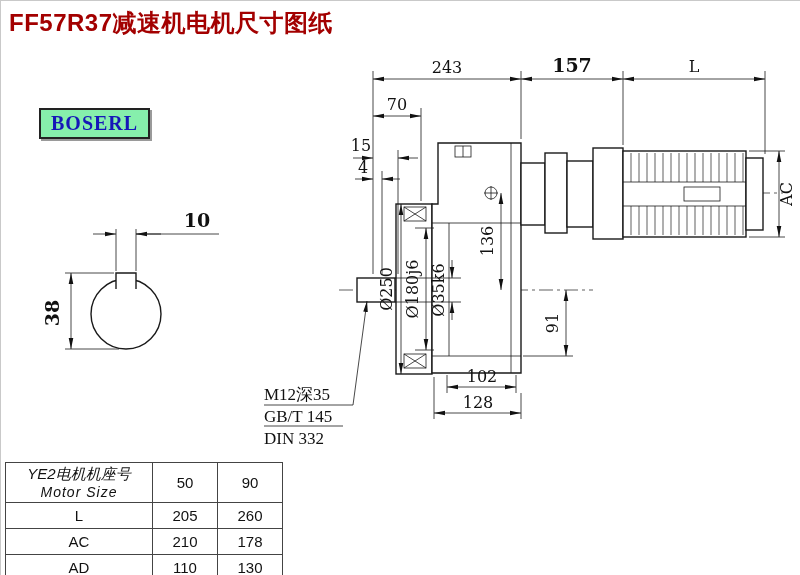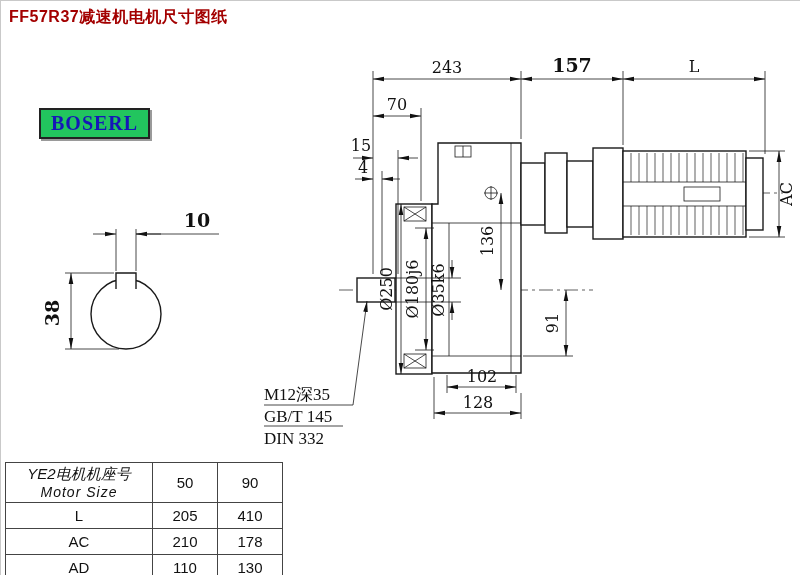--- a/index.html
+++ b/index.html
@@ -1,21 +1,21 @@
 <!DOCTYPE html>
 <html><head>
 <meta charset="utf-8">
 <style>
   html,body{margin:0;padding:0;background:#fff;}
   #page{position:relative;width:800px;height:575px;background:#fff;border:1px solid #c9c9c9;
         font-family:"Liberation Sans", sans-serif;overflow:hidden;}
-  #title{position:absolute;left:8px;top:6px;font-size:16px;font-weight:bold;color:#a30000;
+  #title{position:absolute;left:8px;top:6px;font-size:24px;font-weight:bold;color:#a30000;
          font-family:"Liberation Sans", sans-serif;letter-spacing:0.5px;}
   #logo{position:absolute;left:38px;top:107px;padding:2px 10px;border:2px solid #222;
-        box-shadow:2px 2px 0 #9a9a9a;background:#22c55e;color:#1616b8;font-weight:bold;
+        box-shadow:2px 2px 0 #9a9a9a;background:#86efac;color:#1616b8;font-weight:bold;
         font-size:20px;font-family:"Liberation Serif", serif;letter-spacing:1px;}
   svg{position:absolute;left:0;top:0;}
   .olf{stroke:#1a1a1a;stroke-width:1.4;fill:#fff;}
   .thin{stroke:#1a1a1a;stroke-width:0.8;fill:none;}
   .fin{stroke:#1a1a1a;stroke-width:0.7;fill:none;}
   .cl{stroke:#1a1a1a;stroke-width:0.7;fill:none;stroke-dasharray:14 4 3 4;}
   .dim{stroke:#1a1a1a;stroke-width:0.8;fill:none;}
   text.d{font-family:"DejaVu Serif", serif;font-size:16px;fill:#111;}
   text.bold{font-weight:bold;font-size:19px;}
   text.note{font-family:"Liberation Serif", serif;font-size:17px;fill:#111;}
@@ -187,21 +187,21 @@
       <th>
         <div>YE2电机机座号</div>
         <div class="en">Motor Size</div>
       </th>
       <td>50</td>
       <td>90</td>
     </tr>
     <tr>
       <td>L</td>
       <td>205</td>
-      <td>410</td>
+      <td>260</td>
     </tr>
     <tr>
       <td>AC</td>
       <td>210</td>
       <td>178</td>
     </tr>
     <tr>
       <td>AD</td>
       <td>110</td>
       <td>130</td>

